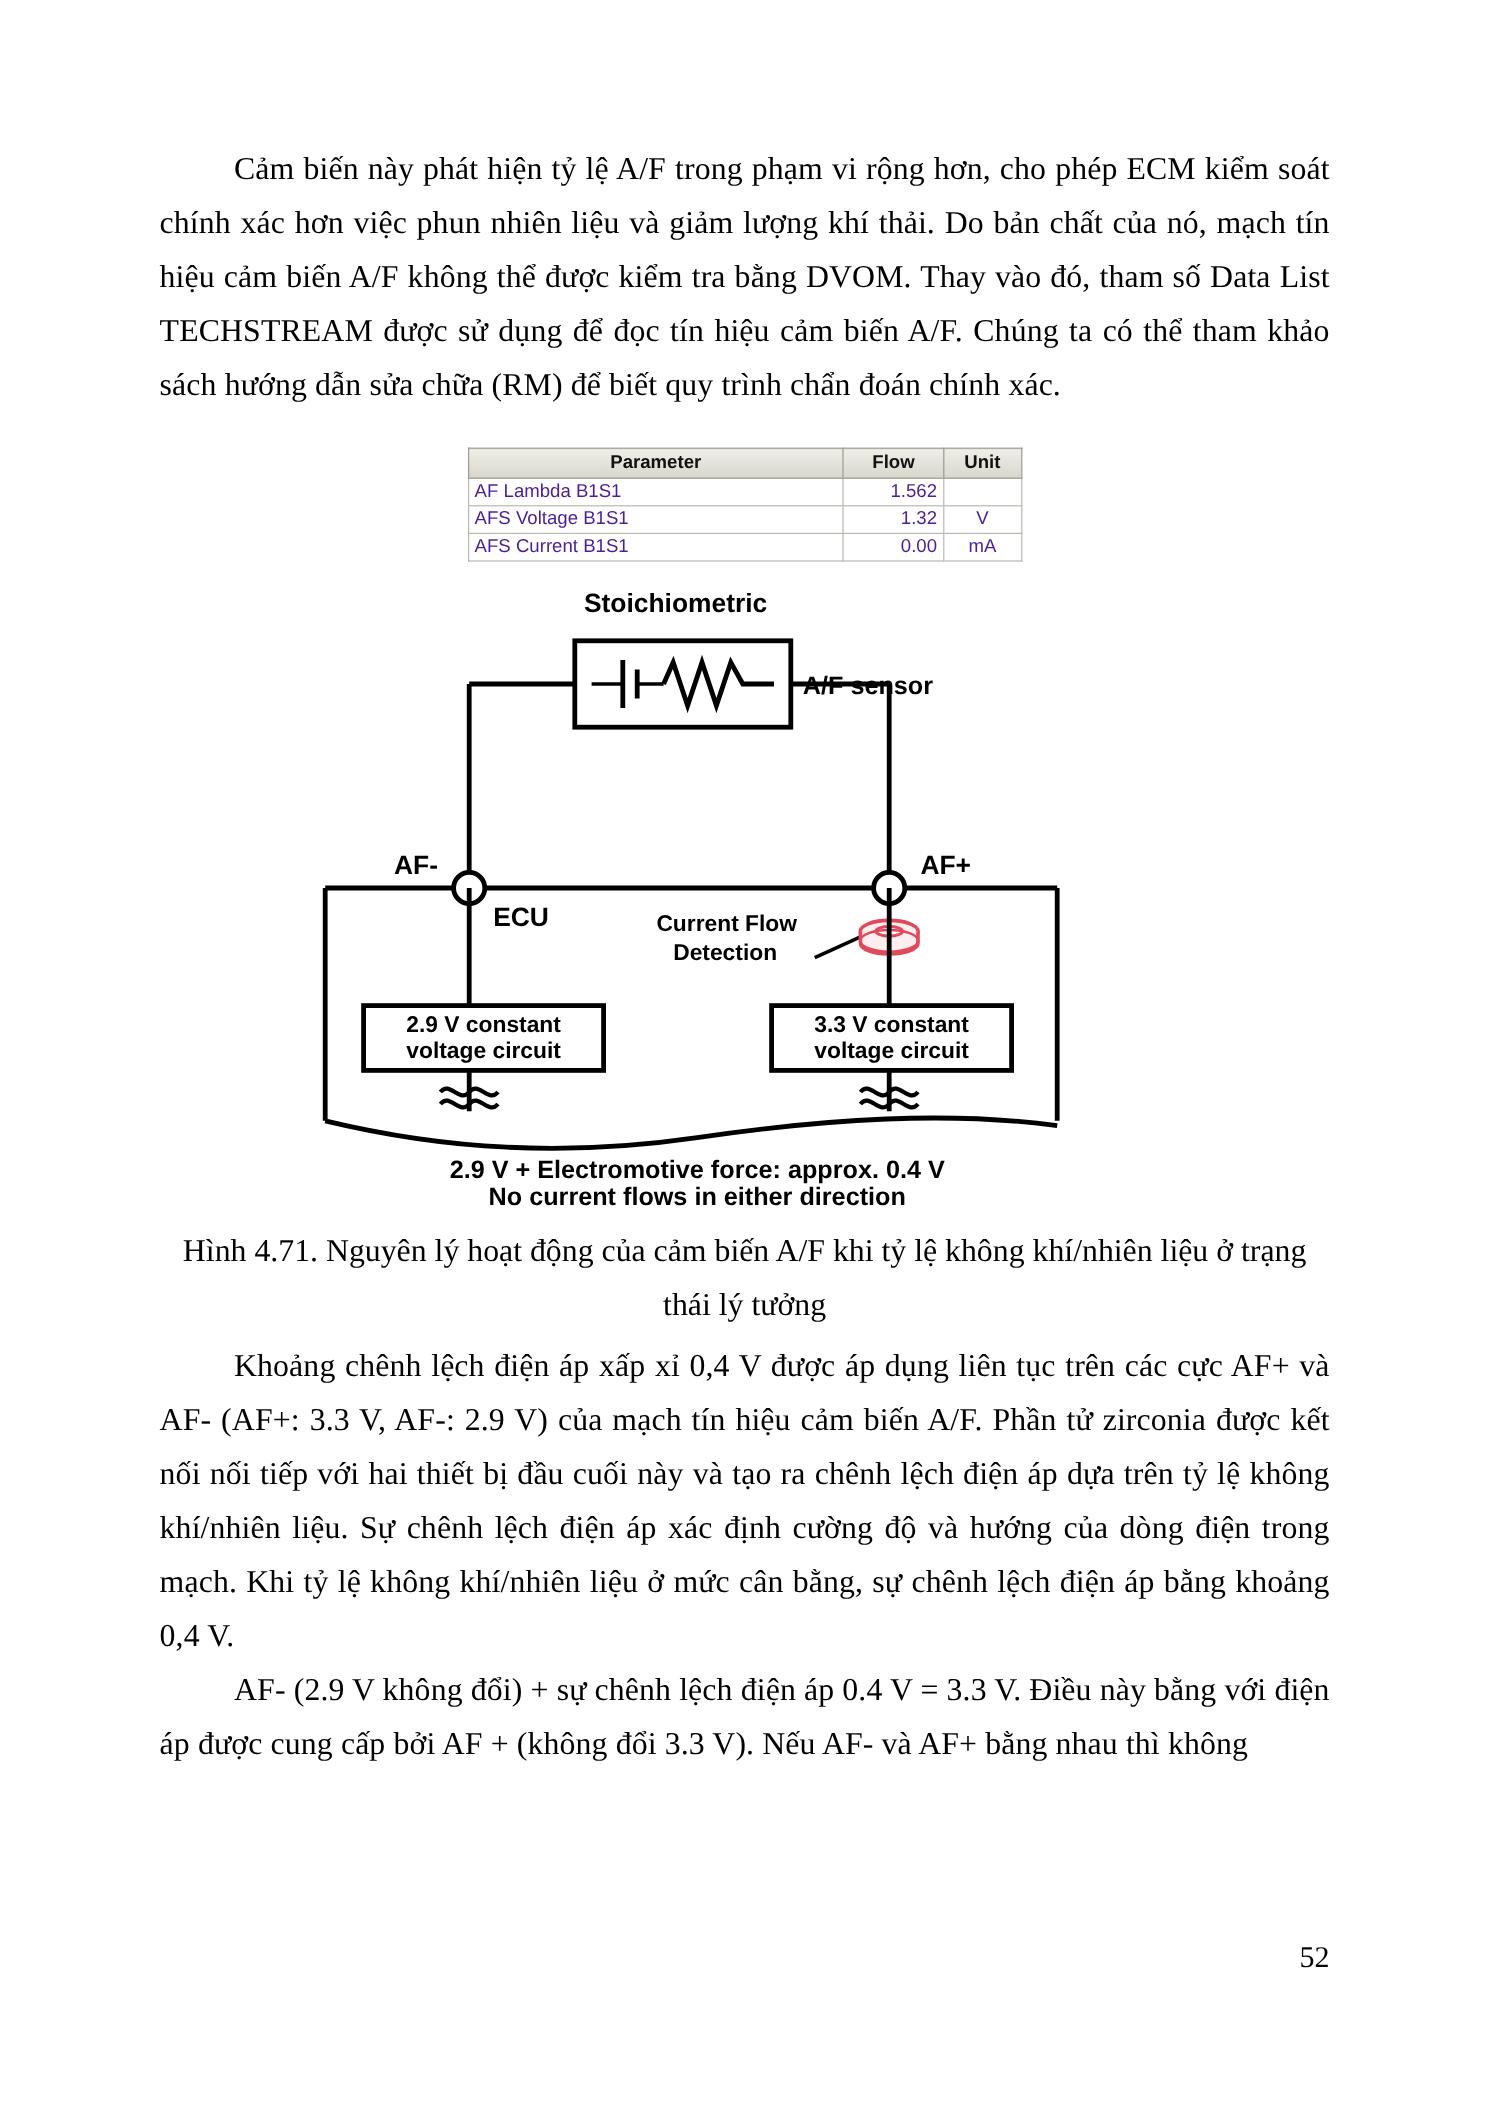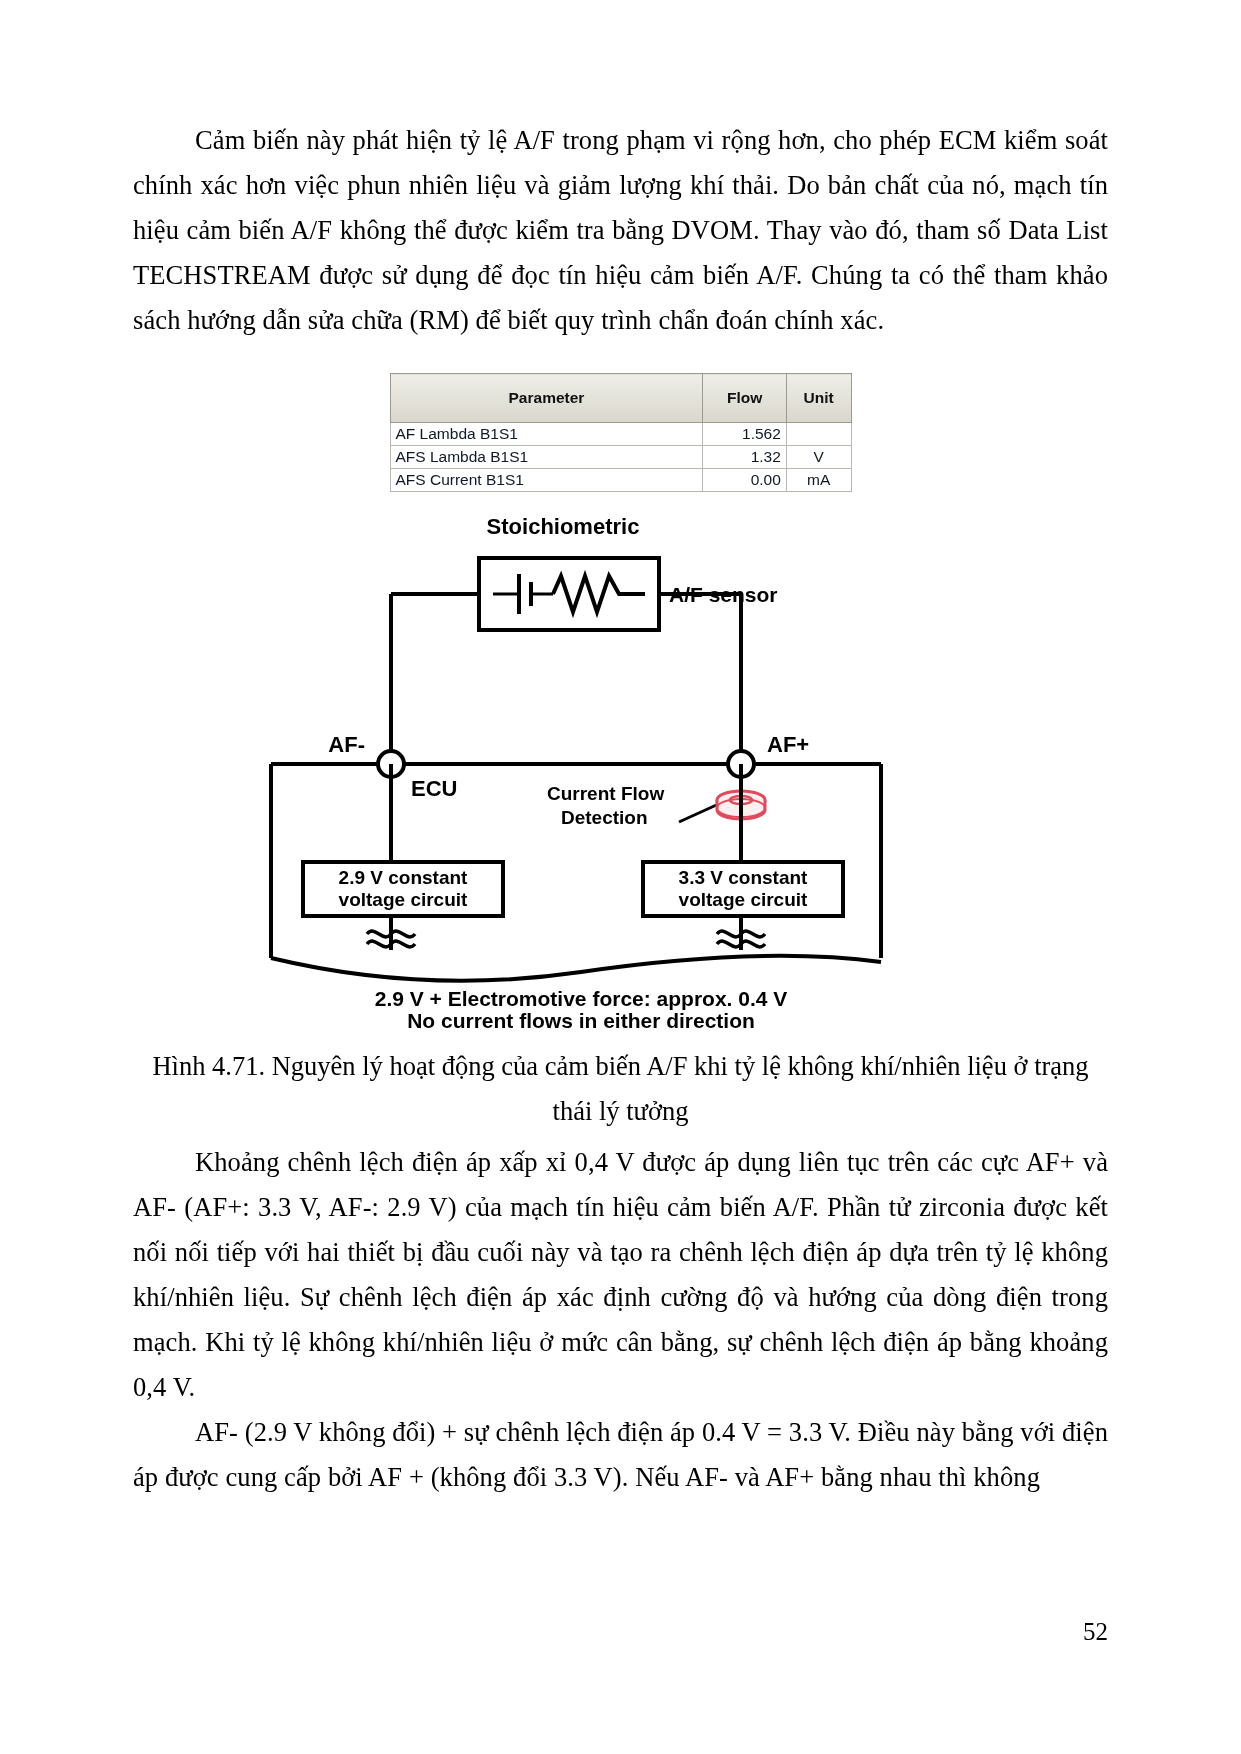--- a/index.html
+++ b/index.html
@@ -45,31 +45,31 @@
     width: 100%;
     font-family: "Liberation Sans", "DejaVu Sans", sans-serif;
     font-size: 15.5px;
     background: #ffffff;
     border: 1px solid #7a7a70;
   }
   table.datalist th {
     background: linear-gradient(#efeee8, #d9d7cc);
     border: 1px solid #9a9a90;
     font-weight: bold;
-    padding: 15px 4px;
+    padding: 3px 4px;
     color: #111;
     height: 19px;
     box-sizing: border-box;
   }
   table.datalist td {
     border: 1px solid #b8b8b0;
     padding: 2px 5px;
     height: 19px;
     box-sizing: border-box;
-    color: #0f172a;
+    color: #4c1d95;
     white-space: nowrap;
   }
   td.c-param { text-align: left; width: 300px; }
   td.c-value { text-align: right; width: 80px; padding-right: 12px;}
   td.c-unit  { text-align: center; width: 62px; }
   th.h-param { width: 300px; }
   th.h-value { width: 80px; }
   th.h-unit  { width: 62px; }
 
   
@@ -117,21 +117,21 @@
             <th class="h-unit">Unit</th>
           </tr>
         </thead>
         <tbody>
           <tr>
             <td class="c-param">AF Lambda B1S1</td>
             <td class="c-value">1.562</td>
             <td class="c-unit"></td>
           </tr>
           <tr>
-            <td class="c-param">AFS Lambda B1S1</td>
+            <td class="c-param">AFS Voltage B1S1</td>
             <td class="c-value">1.32</td>
             <td class="c-unit">V</td>
           </tr>
           <tr>
             <td class="c-param">AFS Current B1S1</td>
             <td class="c-value">0.00</td>
             <td class="c-unit">mA</td>
           </tr>
         </tbody>
       </table>

